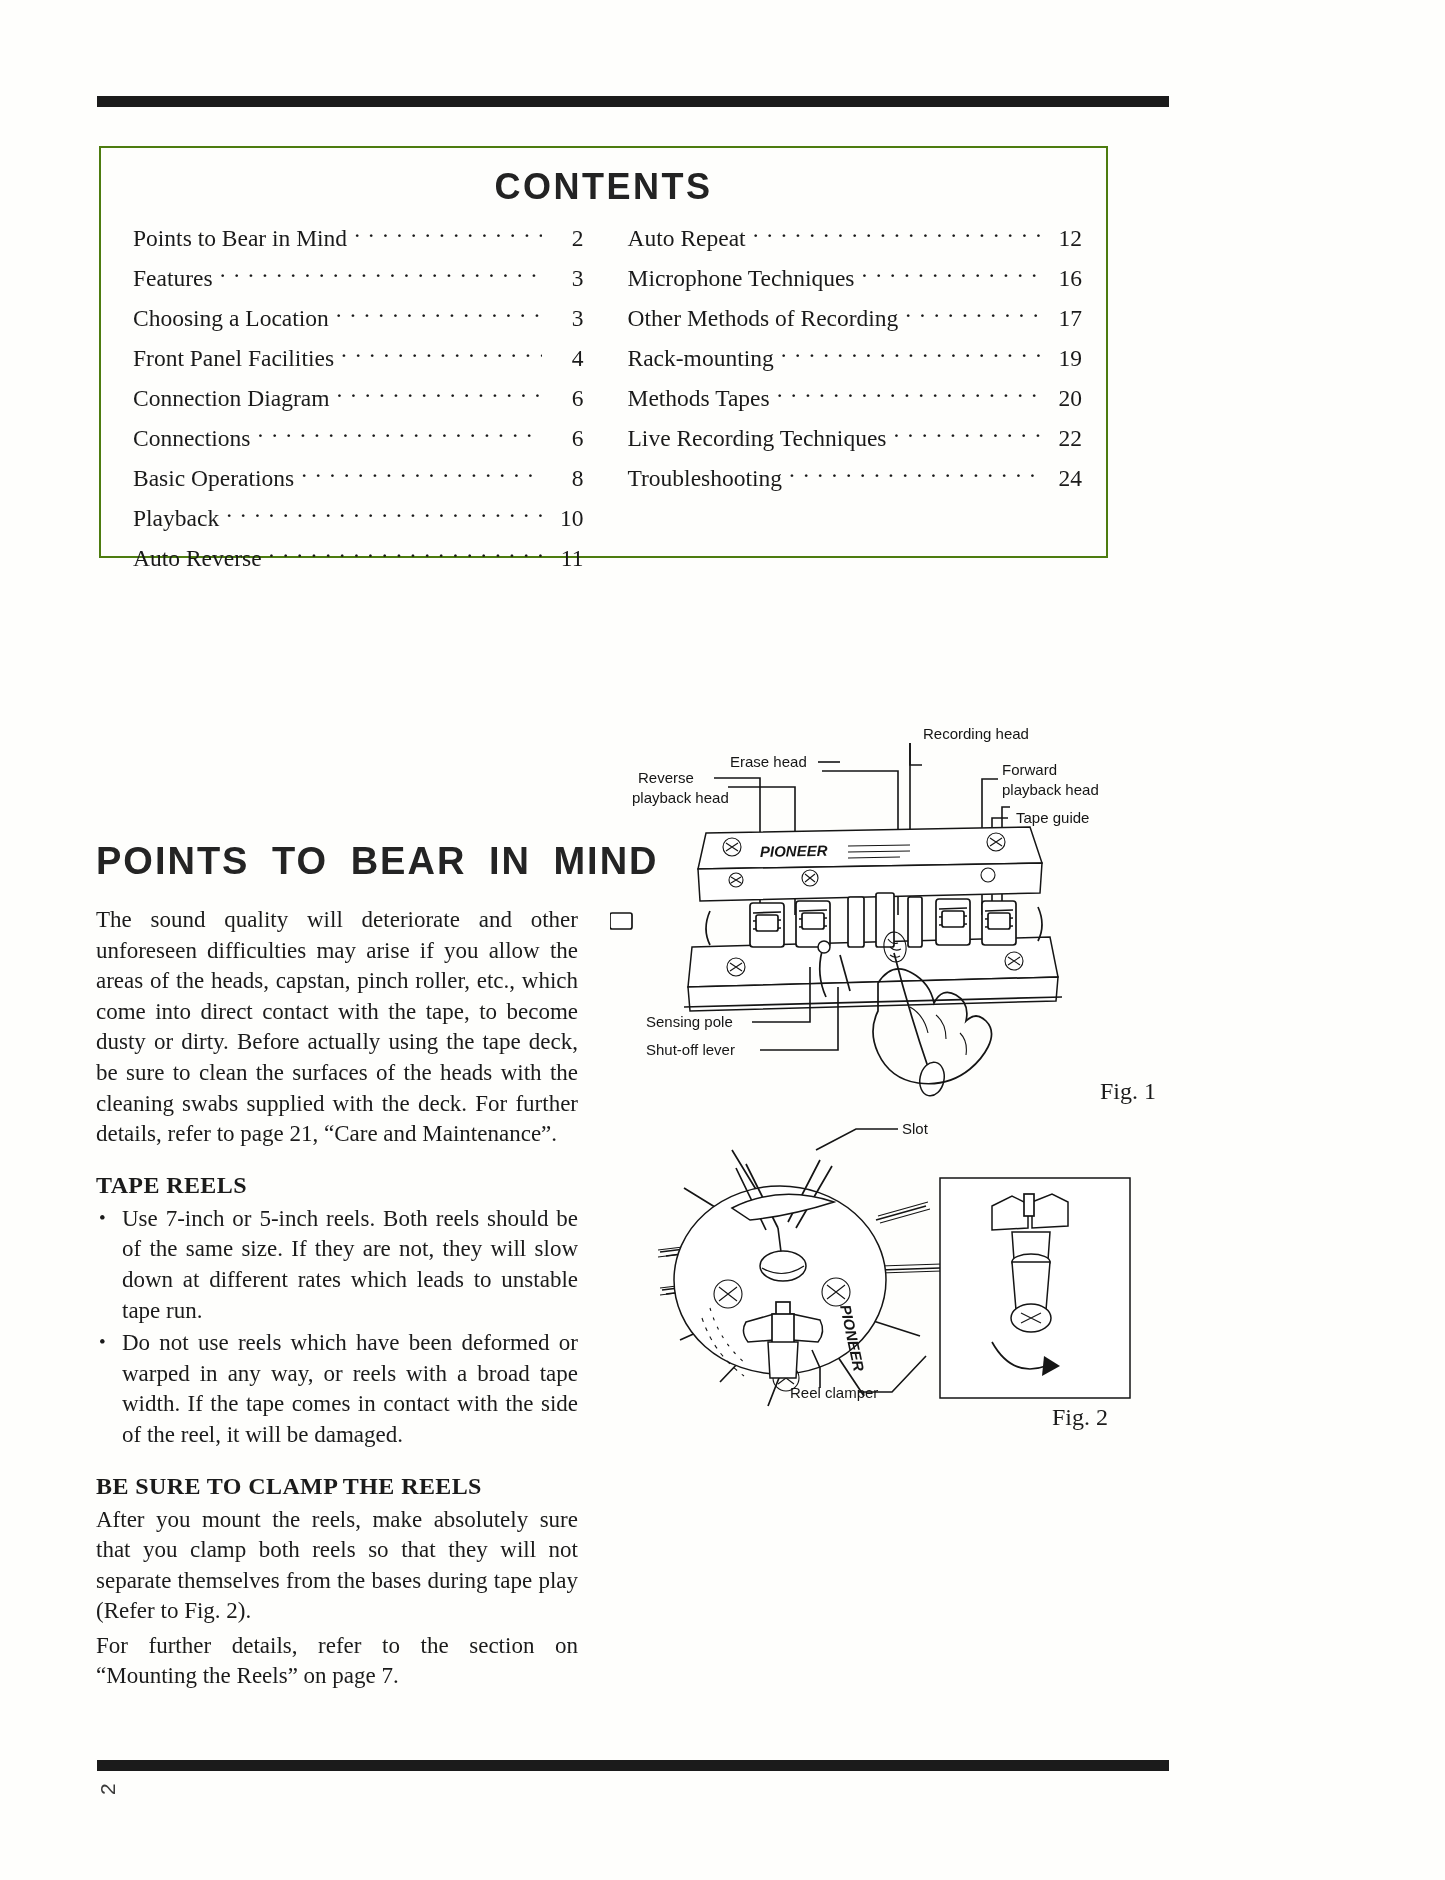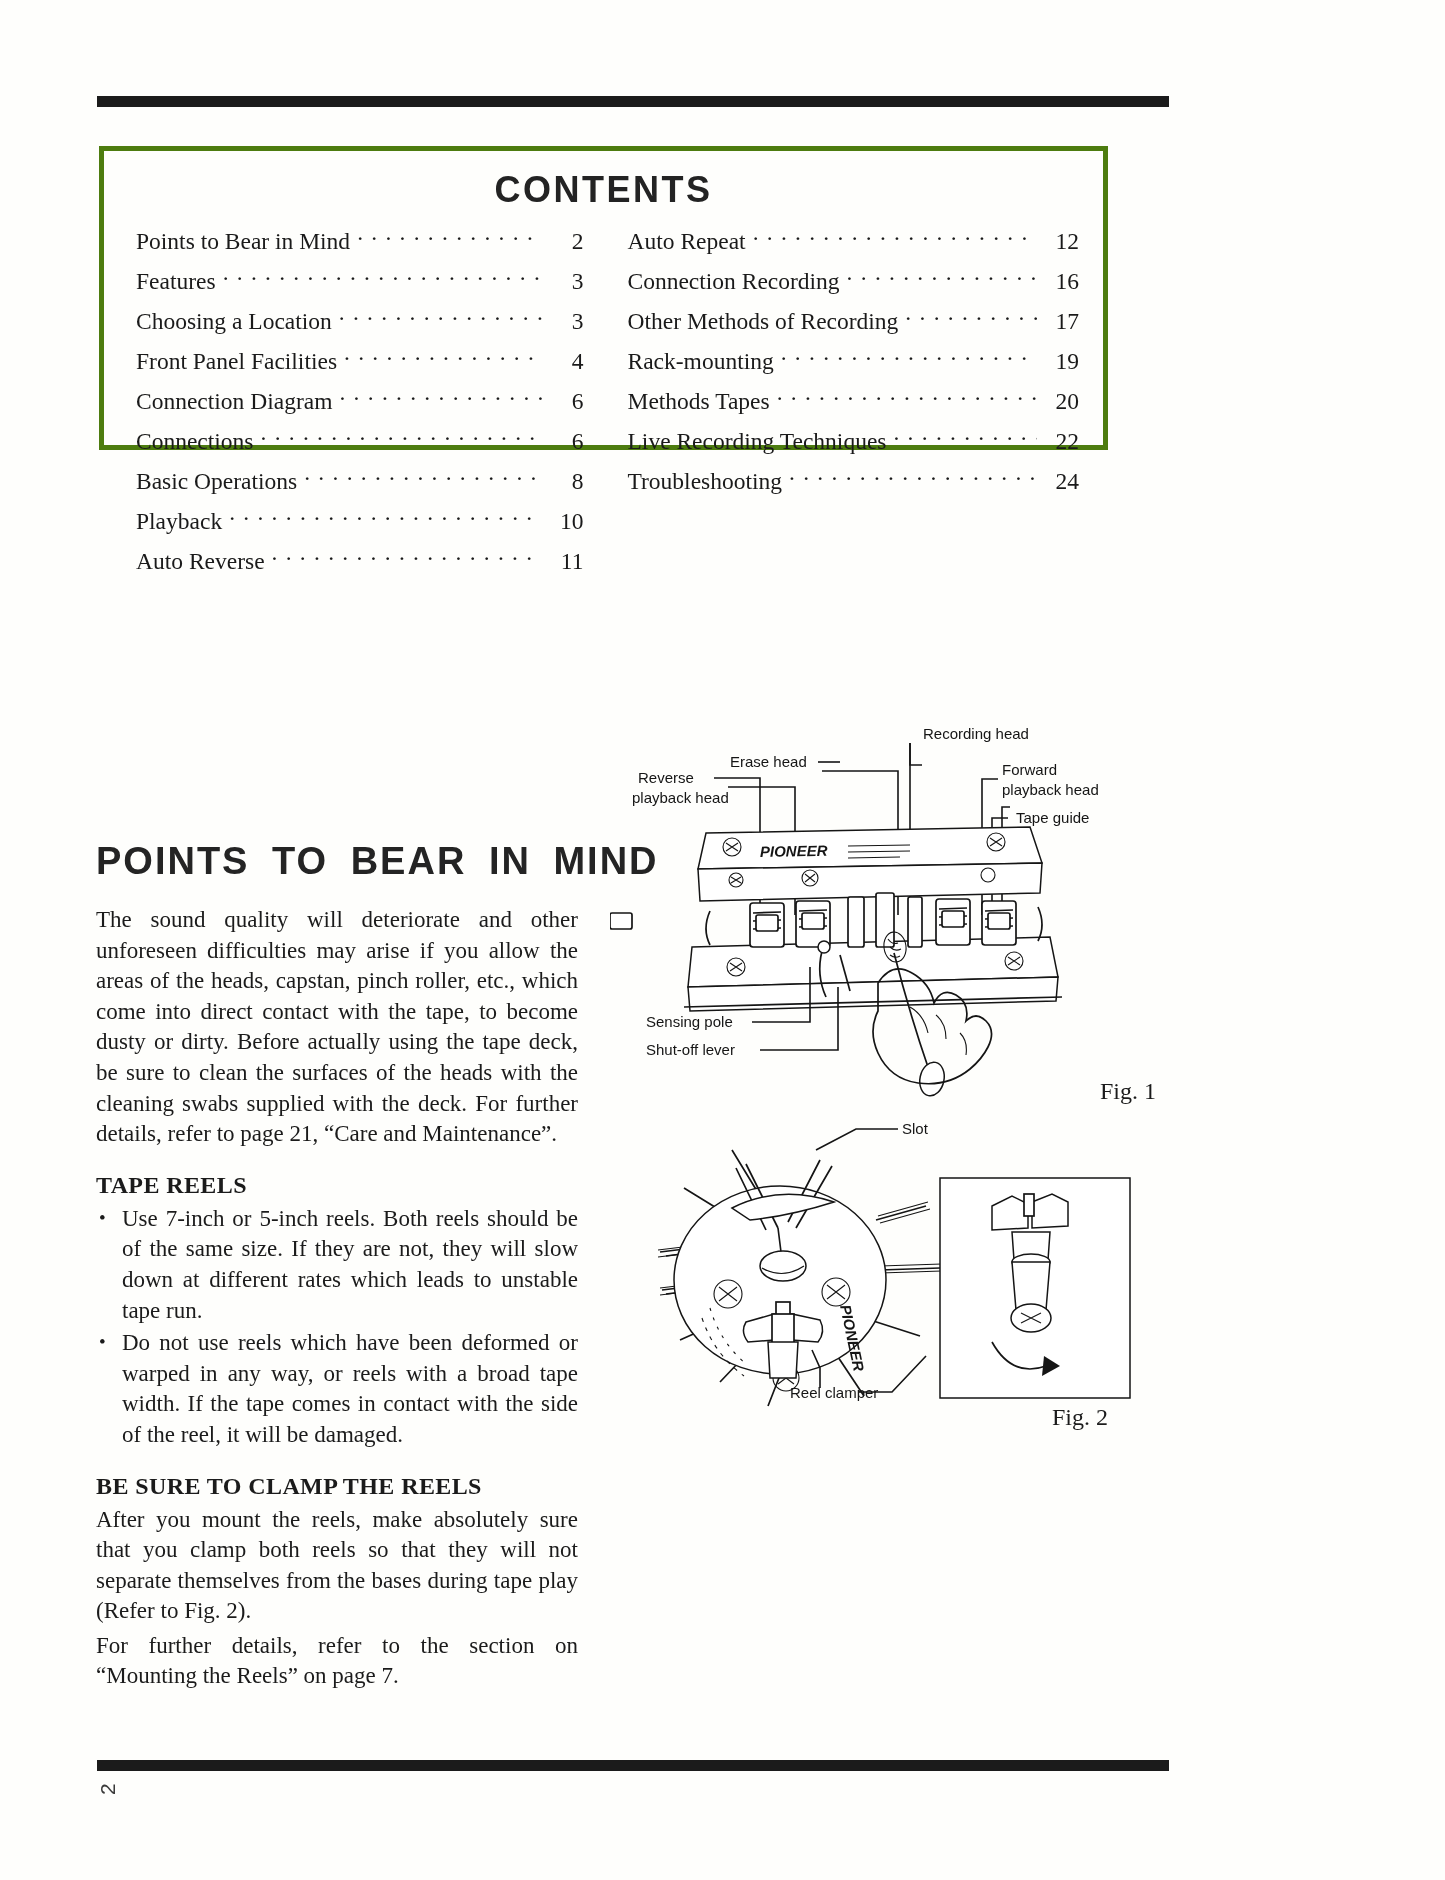--- a/index.html
+++ b/index.html
@@ -26,22 +26,22 @@
   }
   .rule-top { top: 96px; height: 11px; }
   .rule-bottom { top: 1760px; height: 11px; }
 
   
   .contents-box {
     position: absolute;
     left: 99px;
     top: 146px;
     width: 1009px;
-    height: 304px;
-    border: 5px solid #4d7c0f;
+    height: 412px;
+    border: 2px solid #4d7c0f;
     box-sizing: border-box;
     background: #fefefc;
   }
   .contents-title {
     position: absolute;
     top: 18px;
     left: 0;
     width: 100%;
     text-align: center;
     font-family: "Liberation Sans", sans-serif;
@@ -250,21 +250,21 @@
         </div>
       </div>
 
       <div class="toc-col right">
         <div class="toc-row">
           <span class="toc-label">Auto Repeat</span>
           <span class="toc-dots"></span>
           <span class="toc-page">12</span>
         </div>
         <div class="toc-row">
-          <span class="toc-label">Connection Recording</span>
+          <span class="toc-label">Microphone Techniques</span>
           <span class="toc-dots"></span>
           <span class="toc-page">16</span>
         </div>
         <div class="toc-row">
           <span class="toc-label">Other Methods of Recording</span>
           <span class="toc-dots"></span>
           <span class="toc-page">17</span>
         </div>
         <div class="toc-row">
           <span class="toc-label">Rack-mounting</span>

